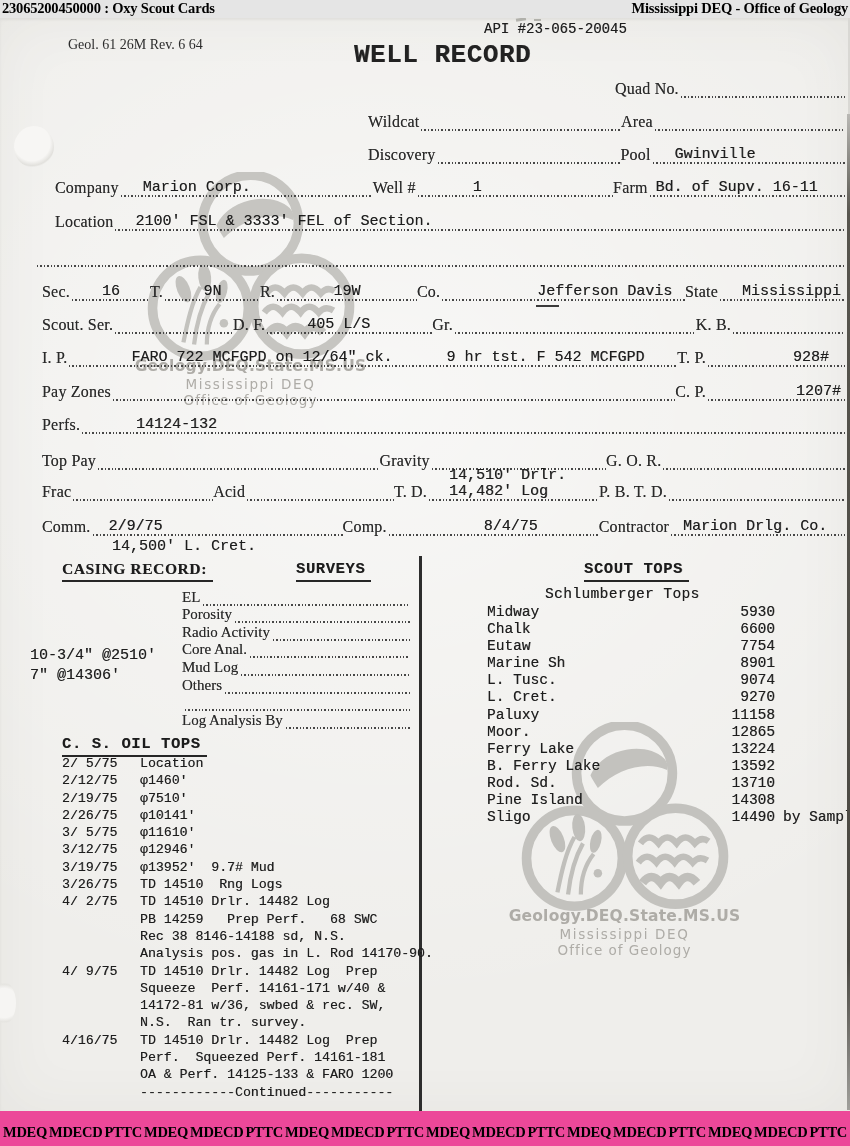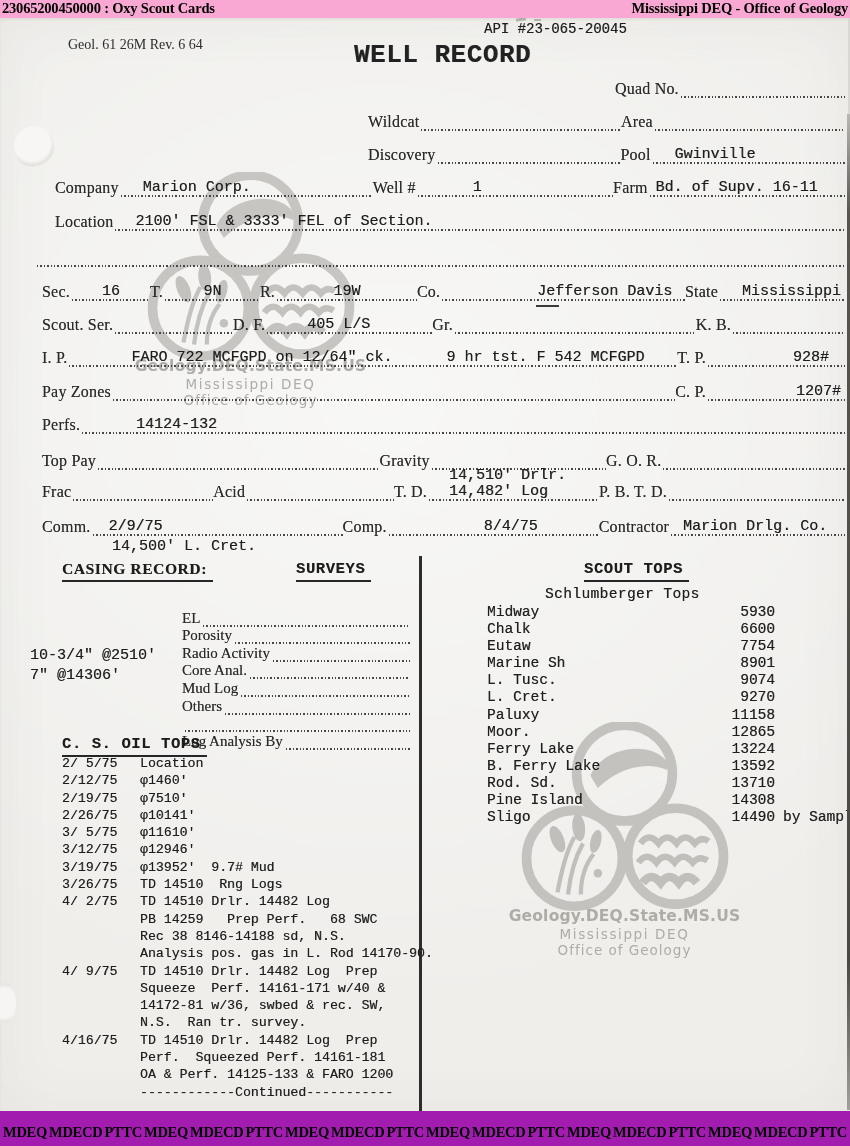--- a/index.html
+++ b/index.html
@@ -1,24 +1,24 @@
 <!DOCTYPE html>
 <html><head>
 <meta charset="utf-8">
 <style>
   html,body{margin:0;padding:0;}
   body{
     width:850px;height:1146px;position:relative;overflow:hidden;background:#ffffff;
     font-family:"Liberation Serif",serif;
   }
   
-  .hdr{position:absolute;top:0;left:0;right:0;height:18px;background:#f9a8d4;z-index:5;
+  .hdr{position:absolute;top:0;left:0;right:0;height:18px;background:#e5e5e5;z-index:5;
        display:flex;justify-content:space-between;align-items:flex-start;padding:0 2px;
        font:bold 14.5px/16px "Liberation Serif",serif;color:#000;letter-spacing:-0.2px;}
-  .ftr{position:absolute;left:0;right:0;bottom:0;height:30px;background:#a21caf;z-index:5;
+  .ftr{position:absolute;left:0;right:0;bottom:0;height:30px;background:#ec4899;z-index:5;
        display:flex;justify-content:space-between;align-items:flex-end;padding:0 3px 5px 3px;
        font:bold 14.5px "Liberation Serif",serif;color:#000;letter-spacing:-0.3px;}
   
   .paper{position:absolute;left:0;top:18px;width:850px;height:1096px;z-index:0;
     background:
       radial-gradient(120% 80% at 45% 35%, rgba(255,255,255,.55), rgba(255,255,255,0) 70%),
       #efeeeb;
     box-shadow:inset 0 0 60px rgba(90,85,70,.06), inset 0 2px 3px rgba(0,0,0,.05);}
   .edge-r{position:absolute;right:0;top:114px;height:996px;width:3px;z-index:4;
       background:linear-gradient(#b9b8b4,#57554e 10%,#4a4842 85%,#a09f9b);}
@@ -47,21 +47,21 @@
   .fx{flex:1 1 auto;}
   .field::after{content:"";position:absolute;left:0;right:0;bottom:0;height:2px;
       background:repeating-linear-gradient(90deg,#464646 0 1.4px,transparent 1.4px 3.4px);}
   .val{position:absolute;bottom:2px;white-space:pre;font-size:15px;line-height:15.5px;}
   .shead{position:absolute;z-index:3;font:bold 15.5px "Liberation Mono","DejaVu Sans Mono",monospace;
       letter-spacing:.6px;color:#1c1c1c;border-bottom:2px solid #262626;padding:0 6px 2px 0;
       text-shadow:.3px 0 0 rgba(28,28,28,.5);}
   .divider{position:absolute;left:419px;top:556px;width:2.5px;height:561px;background:#2d2d2d;z-index:2;}
   .jmark{position:absolute;left:536px;top:305px;width:23px;height:2px;background:#3a3a3a;z-index:3;}
   
-  .survey-list{position:absolute;left:182px;top:588px;width:228px;z-index:3;margin-top:21px;}
+  .survey-list{position:absolute;left:182px;top:588px;width:228px;z-index:3;}
   .survey-row{display:flex;align-items:flex-end;height:17.6px;}
   .s-lbl{font:15px/1 "Liberation Serif",serif;color:#2a2a2a;white-space:nowrap;padding-bottom:1px;
          text-shadow:0 0 .6px rgba(42,42,42,.6);}
   .s-dots{flex:1;position:relative;height:10px;margin-left:3px;}
   .s-dots::after{content:"";position:absolute;left:0;right:0;bottom:0;height:2px;
       background:repeating-linear-gradient(90deg,#464646 0 1.4px,transparent 1.4px 3.4px);}
   
   .casing-lines{position:absolute;left:30px;top:606px;z-index:3;font-size:15px;line-height:20px;white-space:pre;}
   
   .oil-list{position:absolute;left:62px;top:755px;width:372px;z-index:3;}

